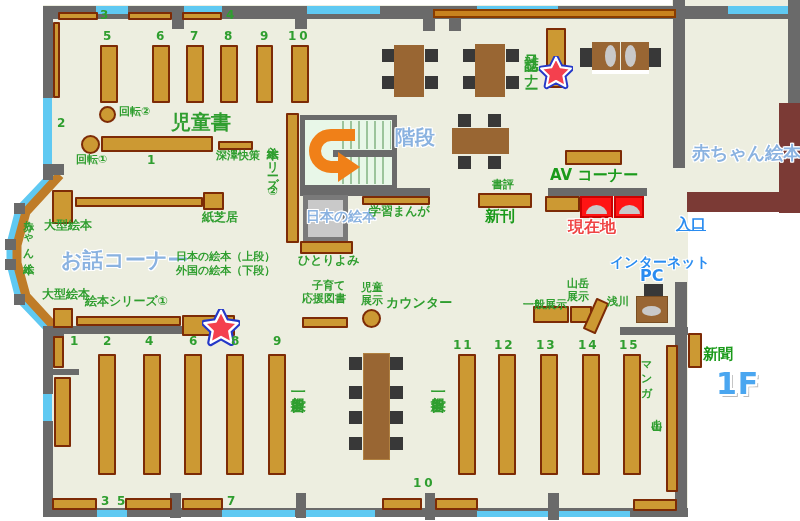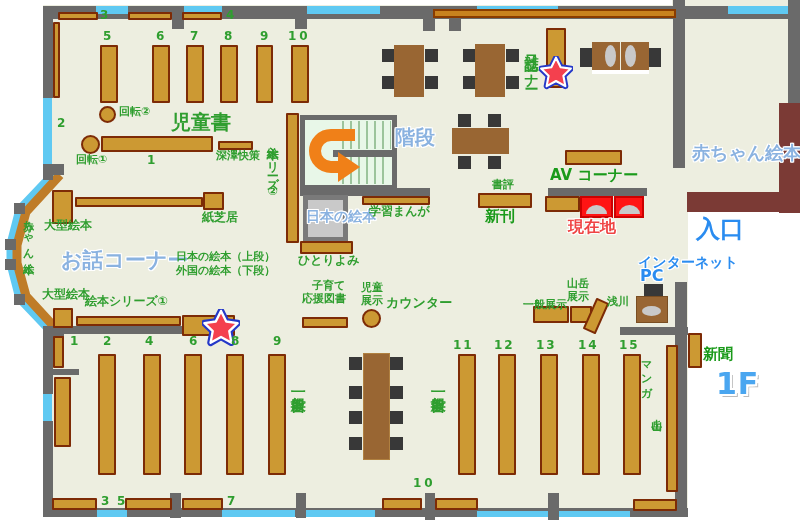--- a/index.html
+++ b/index.html
@@ -213,22 +213,22 @@
     <path d="M20 2 L25.5 13.2 L37.5 14.8 L28.7 23.3 L31 35.5 L20 29.4 L9 35.5 L11.3 23.3 L2.5 14.8 L14.5 13.2 Z" fill="#f4404e" stroke="#ffffff" stroke-width="2.5" stroke-linejoin="round"></path>
   </svg>
 
   <div class="lbl" style="left:171px;top:111px;font-size:20px;">児童書</div>
   <div class="lbl blue-soft outl" style="left:61px;top:248px;font-size:21px;">お話コーナー</div>
   <div class="lbl blue-soft outl" style="left:395px;top:126px;font-size:20px;">階段</div>
   <div class="lbl blue-soft outl" style="left:306px;top:208px;font-size:14px;">日本の絵本</div>
   <div class="lbl blue-soft outl" style="left:692px;top:143px;font-size:18px;">赤ちゃん絵本</div>
   <div class="lbl v" style="left:524px;top:44px;font-size:14px;height:90px;">雑誌コーナー</div>
   <div class="lbl lbl-strong" style="left:550px;top:167px;font-size:15px;">AV コーナー</div>
-  <div class="lbl blue-bright outl" style="left:696px;top:216px;font-size:24px;">入口</div>
-  <div class="lbl blue-bright outl" style="left:638px;top:254px;font-size:14px;">インターネット</div>
+  <div class="lbl blue-bright outl" style="left:676px;top:216px;font-size:15px;text-decoration:underline;">入口</div>
+  <div class="lbl blue-bright outl" style="left:610px;top:254px;font-size:14px;">インターネット</div>
   <div class="lbl blue-bright outl" style="left:640px;top:267px;font-size:16px;">PC</div>
   <div class="lbl red-lbl outl" style="left:568px;top:218px;font-size:16px;">現在地</div>
   <div class="lbl lbl-strong" style="left:485px;top:208px;font-size:15px;">新刊</div>
   <div class="lbl" style="left:492px;top:179px;font-size:11px;">書評</div>
   <div class="lbl lbl-strong outl" style="left:703px;top:346px;font-size:15px;">新聞</div>
   <div class="abs f1" style="left:716px;top:366px;font-weight:bold;">1F</div>
   <div class="lbl v" style="left:289px;top:384px;font-size:15px;height:54px;">一般書</div>
   <div class="lbl v" style="left:429px;top:384px;font-size:15px;height:56px;">一般書</div>
   <div class="lbl v" style="left:639px;top:353px;font-size:11px;height:48px;">マンガ</div>
   <div class="lbl v" style="left:649px;top:410px;font-size:11px;height:30px;">山岳</div>

